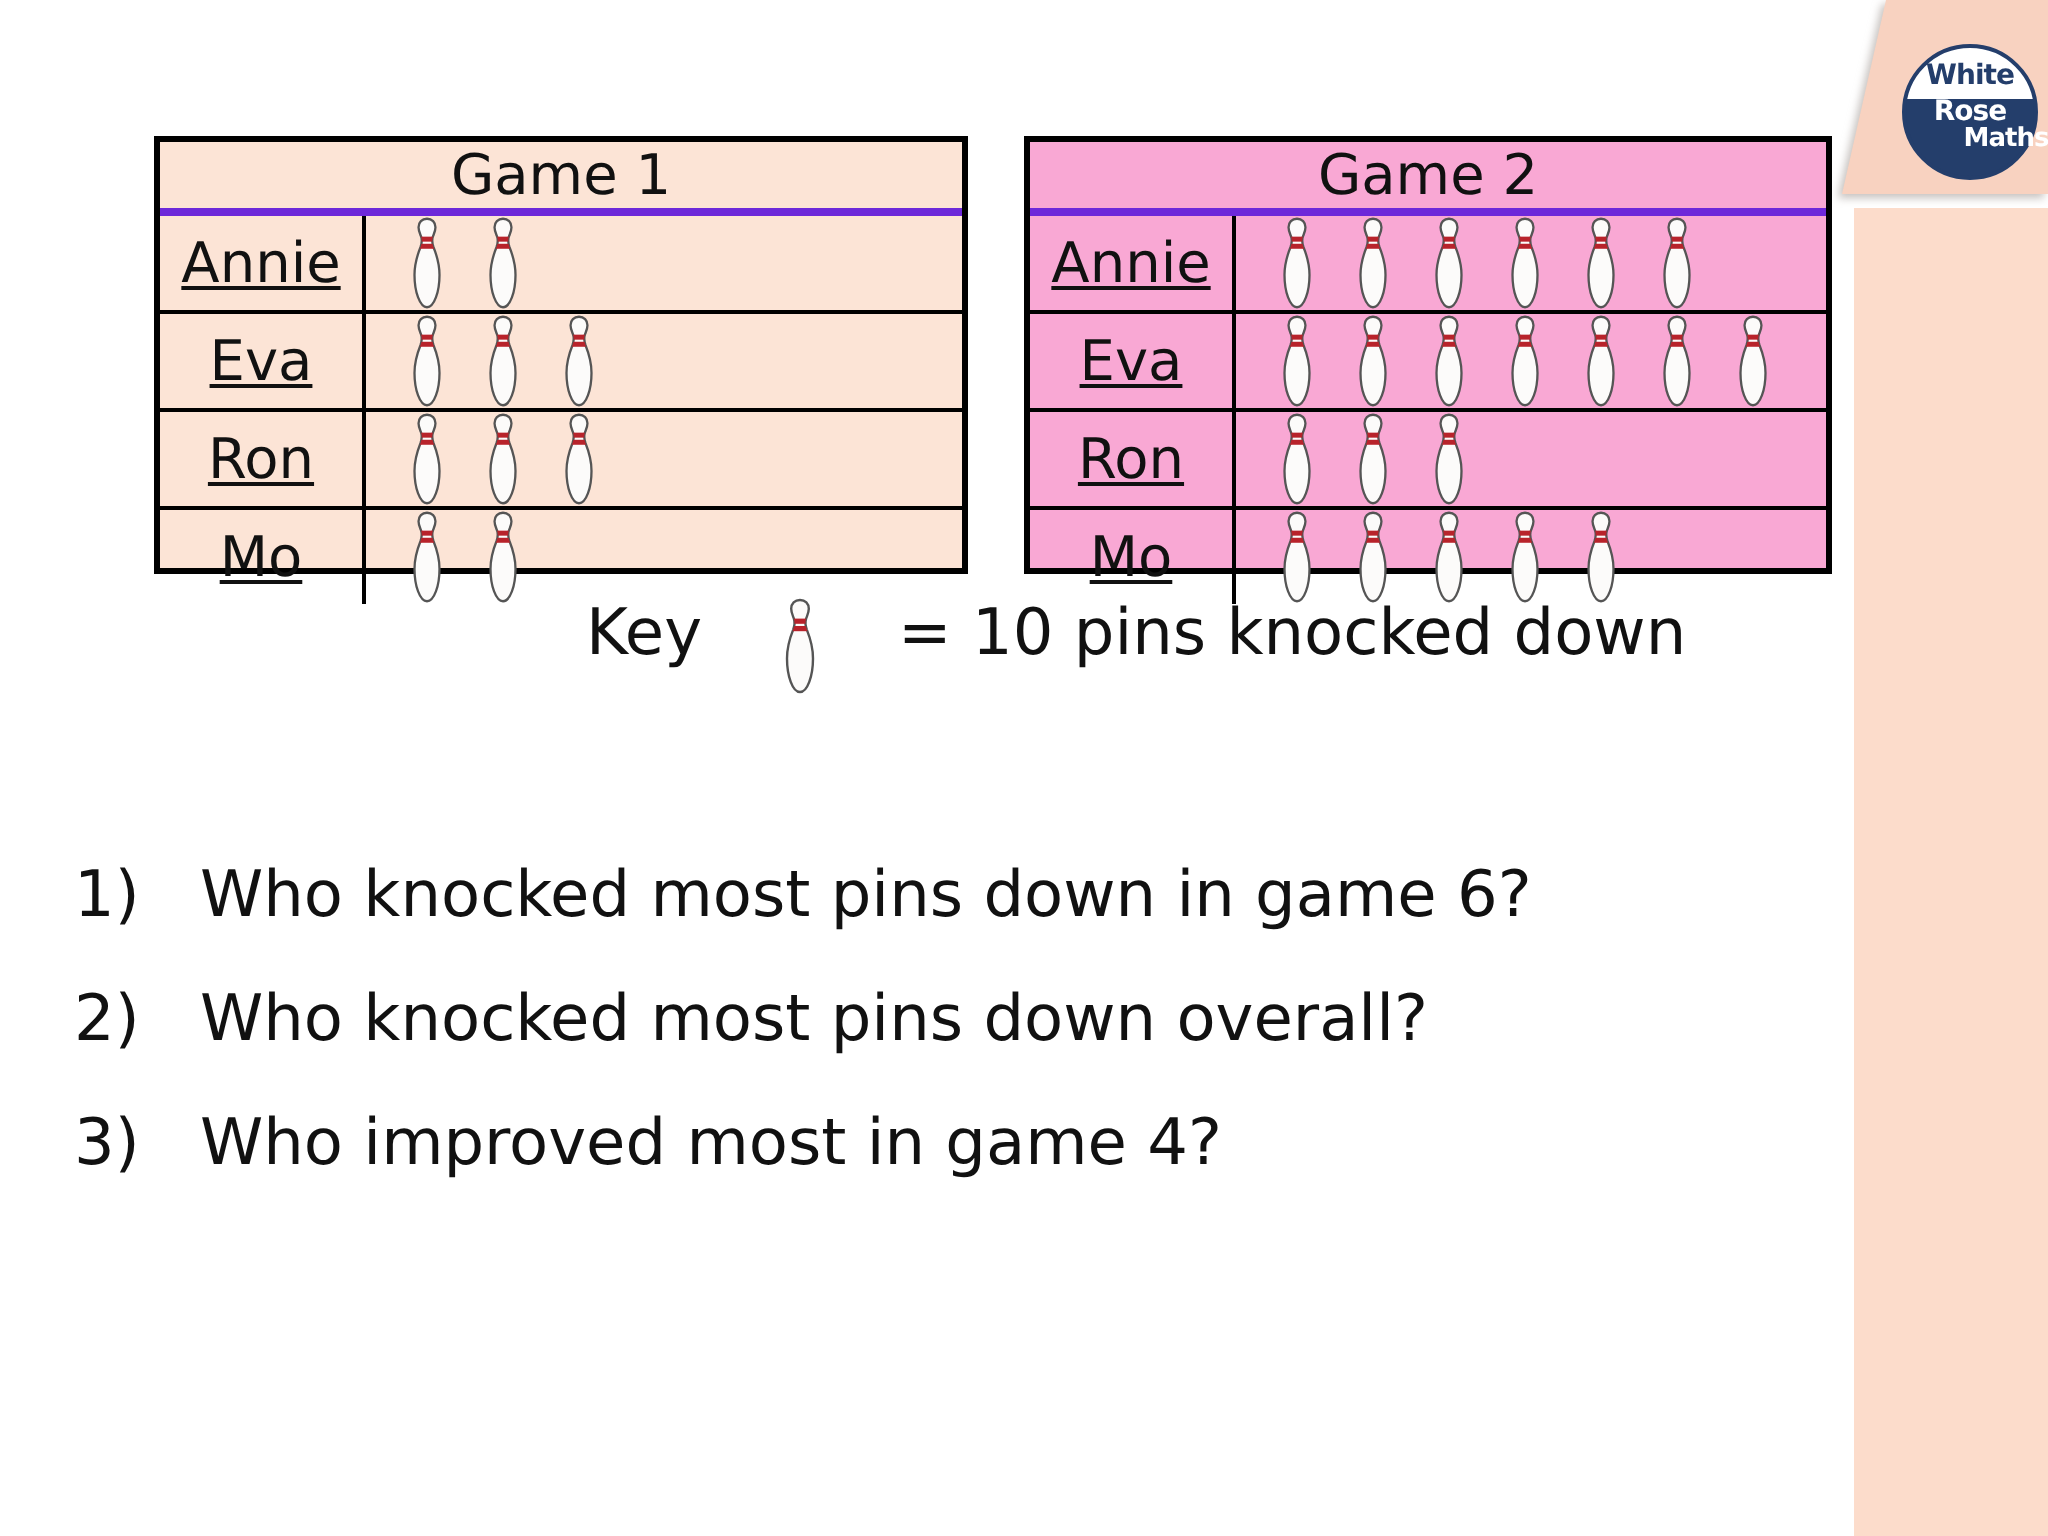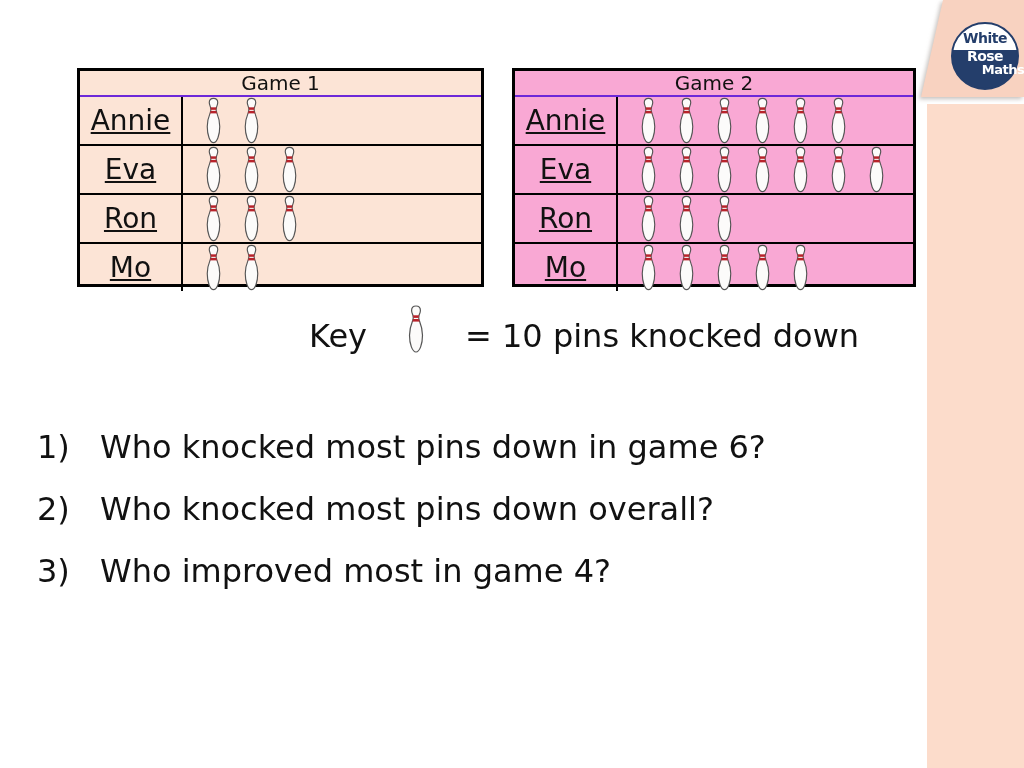--- a/index.html
+++ b/index.html
@@ -22,36 +22,36 @@
     border:2px solid #243e6b;
     display:flex; flex-direction:column; align-items:center;
     font-weight:bold; text-align:center; letter-spacing:-.5px; }
   .logo-white { font-size:14px; line-height:14px; margin-top:7px; }
   .logo-rose  { color:#fff; font-size:14px; line-height:14px; margin-top:4px; }
   .logo-maths { color:#fff; font-size:13px; line-height:14px;margin-left:36px; }
 
   
   .gtable { position:absolute; top:68px; height:219px; border:3px solid #000;
     display:flex; flex-direction:column; }
-  .t-header { height:38px; border-bottom:2px solid #6d28d9;
+  .t-header { height:38px; border-bottom:4px solid #6d28d9;
     display:flex; align-items:center; justify-content:center;
-    font-size:20px; }
+    font-size:28px; }
   .t-rows { flex:1; display:flex; flex-direction:column;text-decoration:underline; }
   .trow { flex:1; display:flex; border-bottom:2px solid #000; }
   .trow:last-child { border-bottom:none; }
   .tname { width:103px; flex-shrink:0; border-right:2px solid #000;
     display:flex; align-items:center; justify-content:center; font-size:28px; }
   .tpins { flex:1; display:flex; align-items:center; padding-left:18px; gap:13px;
     overflow:visible; }
   .pin { width:25px; height:47px; flex-shrink:0; position:relative; z-index:2; }
   .pin svg { width:100%; height:100%; display:block; overflow:visible; }
 
   
   .key-line { position:absolute; left:293px; top:297px; height:58px;
-    display:flex; align-items:flex-end; gap:36px; font-size:32px;margin-left:16px; }
+    display:flex; align-items:flex-start; gap:36px; font-size:32px; }
   .key-pin { width:26px; height:52px; }
 
   
   .questions { position:absolute; left:37px; top:429px;
     display:flex; flex-direction:column; gap:26px; font-size:32px; }
   .qrow { display:flex; line-height:36px; }
   .qnum { width:63px; flex-shrink:0; }
 </style>
 </head>
 <body style="background: rgb(255, 255, 255); color: rgb(17, 17, 17);">

